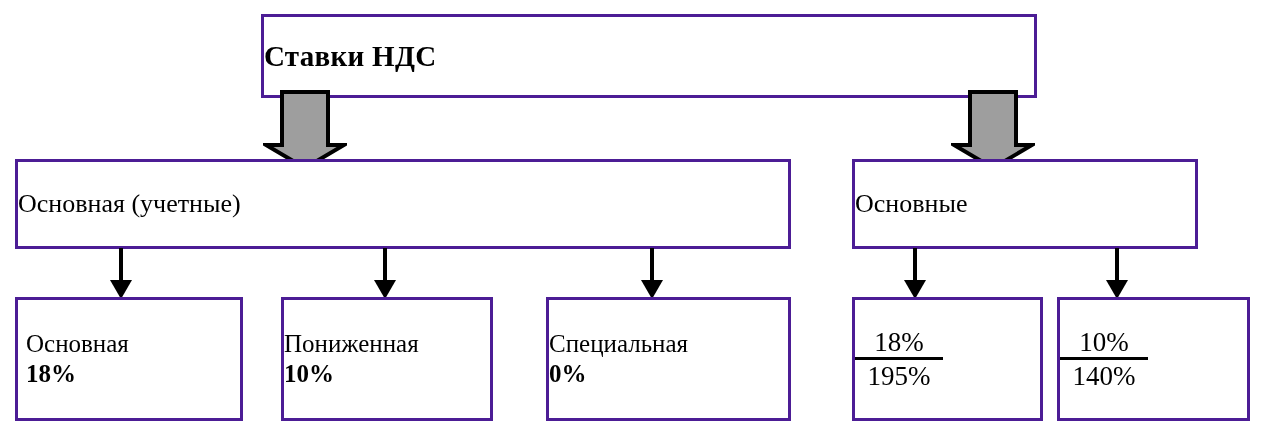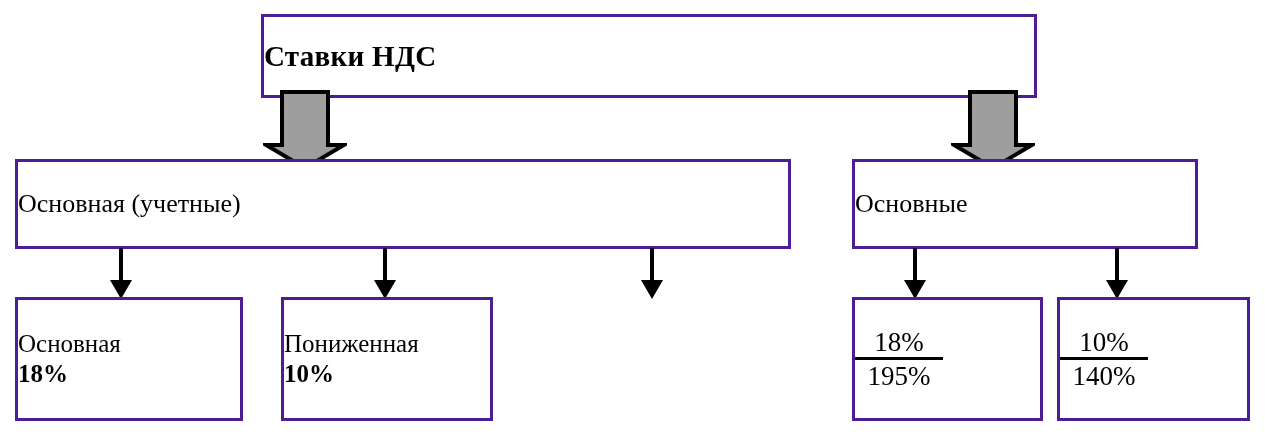--- a/index.html
+++ b/index.html
@@ -127,30 +127,34 @@
   <svg class="thin-arrow" style="left:903px; top:248px;" width="24" height="52" viewBox="0 0 24 52">
     <rect x="10" y="0" width="4" height="34" fill="#000000"></rect>
     <polygon points="1,32 23,32 12,51" fill="#000000"></polygon>
   </svg>
 
   <svg class="thin-arrow" style="left:1105px; top:248px;" width="24" height="52" viewBox="0 0 24 52">
     <rect x="10" y="0" width="4" height="34" fill="#000000"></rect>
     <polygon points="1,32 23,32 12,51" fill="#000000"></polygon>
   </svg>
 
-  <div class="node node-leaf" style="left:15px; top:297px; width:228px; height:124px;">
+  <div class="node node-leaf" style="left:15px; top:297px; width:228px; height:124px;padding-left:8px;">
     <span class="node-leaf-name">Основная</span>
     <span class="node-leaf-rate">18%</span>
   </div>
 
   <div class="node node-leaf" style="left:281px; top:297px; width:212px; height:124px;">
     <span class="node-leaf-name">Пониженная</span>
     <span class="node-leaf-rate">10%</span>
   </div>
 
+  <div class="node node-leaf" style="left:546px; top:297px; width:245px; height:124px;">
+    <span class="node-leaf-name">Специальная</span>
+    <span class="node-leaf-rate">0%</span>
+  </div>
 
   <div class="node node-leaf" style="left:852px; top:297px; width:191px; height:124px;">
     <span class="fraction">
       <span class="numer">18%</span>
       <span class="bar"></span>
       <span class="denom">195%</span>
     </span>
   </div>
 
   <div class="node node-leaf" style="left:1057px; top:297px; width:193px; height:124px;">

